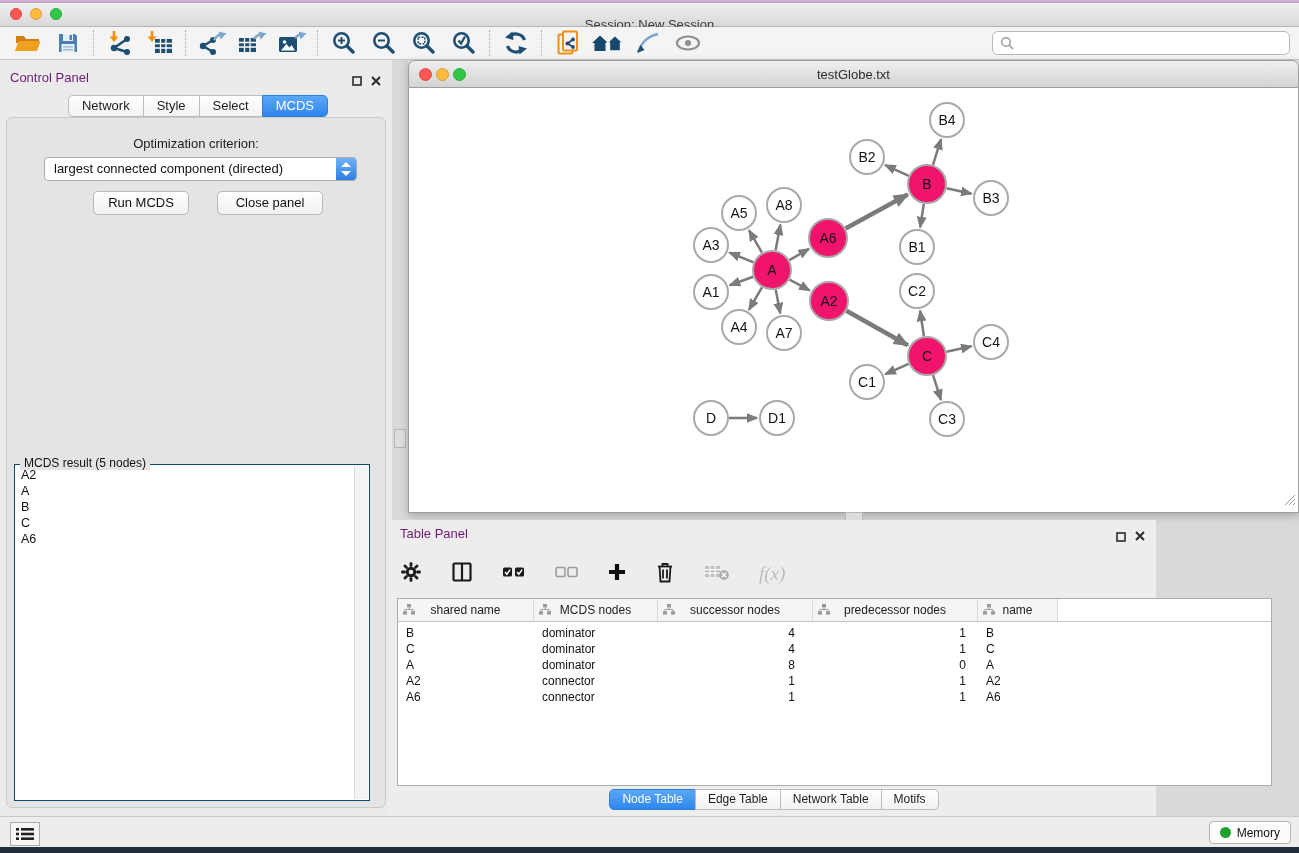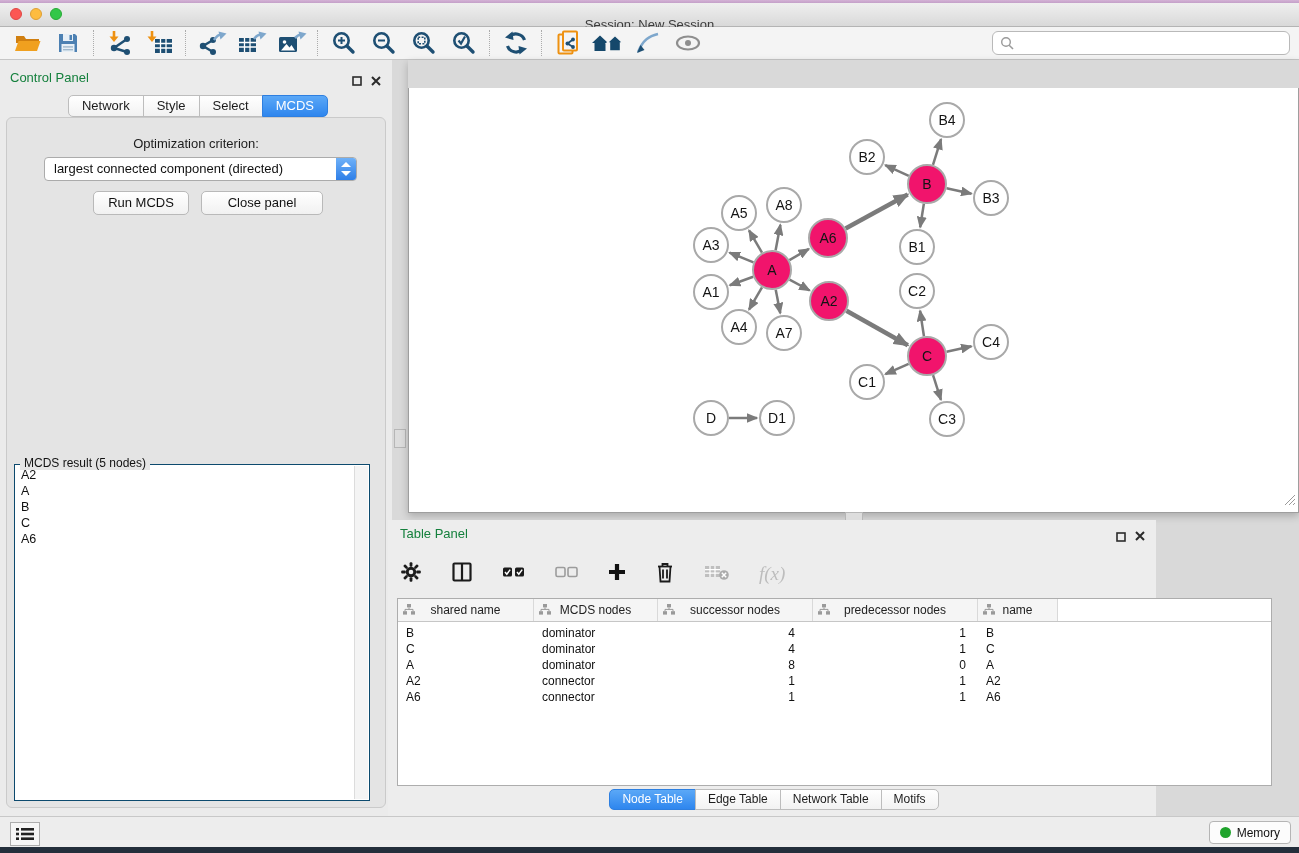--- a/index.html
+++ b/index.html
@@ -16,21 +16,21 @@
   .title-text{text-align:center;line-height:23px;font-size:13px;color:#3c3c3c;margin-top:10px;}
   
   .toolbar{position:absolute;left:0;top:27px;width:100%;height:33px;background:#F4F4F4;border-bottom:1px solid #C6C6C6;display:flex;align-items:center;padding-left:8px;box-sizing:border-box;}
   .tbtn{width:40px;height:30px;display:flex;align-items:center;justify-content:center;flex:0 0 auto;}
   .tsep{width:1px;height:26px;border-left:1px dotted #ACACAC;margin:0 5px;flex:0 0 auto;}
   .search{position:absolute;right:9px;top:4px;width:296px;height:22px;background:#fff;border:1px solid #B9B9B9;border-radius:6px;display:flex;align-items:center;}
   .search input{border:none;outline:none;background:transparent;flex:1;font-size:12px;font-family:"Liberation Sans",sans-serif;}
   .search svg{margin:0 4px 0 7px;}
   
   .control-panel{position:absolute;left:0;top:60px;width:392px;height:756px;background:#EBEBEB;}
-  .panel-title{position:absolute;left:10px;top:10px;font-size:13px;color:#15803d;}
+  .panel-title{position:absolute;left:10px;top:10px;font-size:13px;color:#701a75;}
   .win-ico{position:absolute;top:12px;cursor:default;}
   .cp-inner{position:absolute;left:6px;right:6px;top:57px;bottom:8px;background:#E4E4E4;border:1px solid #CACACA;border-radius:6px;}
   .seg-row{position:absolute;left:0;right:0;top:35px;display:flex;justify-content:center;z-index:2;}
   .seg-btn{font-size:13px;line-height:20px;padding:0 13px;background:linear-gradient(#FFFFFF,#F2F2F2);border:1px solid #BDBDBD;margin-left:-1px;color:#1c1c1c;}
   .seg-first{border-radius:5px 0 0 5px;margin-left:4px;}
   .seg-last{border-radius:0 5px 5px 0;}
   .seg-sel{background:linear-gradient(#5BA8F7,#2E86EE);border-color:#2E7FE0;color:#fff;}
   .seg-sm{font-size:12px;line-height:19px;padding:0 12px;}
   .opt-label{position:absolute;left:0;right:0;top:18px;text-align:center;font-size:13px;color:#1c1c1c;}
   .dropdown{position:absolute;left:37px;top:39px;width:313px;height:24px;background:#ffffff;border:1px solid #ABABAB;border-radius:4px;box-sizing:border-box;}
@@ -249,38 +249,46 @@
     <div class="cp-inner">
       <div class="opt-label">Optimization criterion:</div>
       <div class="dropdown">
         <div class="val">largest connected component (directed)</div>
         <div class="stepper">
             <div class="up"></div>
             <div class="dn"></div>
           </div>
       </div>
       <div class="cp-btn" style="left:86px;width:96px;">Run MCDS</div>
-      <div class="cp-btn" style="left:194px;width:122px;">Close panel</div>
+      <div class="cp-btn" style="left:210px;width:106px;">Close panel</div>
       <div class="result-box">
         <div class="result-legend">MCDS result (5 nodes)</div>
         <div class="result-list" id="result-list">
             <div class="result-item">A2</div>
             <div class="result-item">A</div>
             <div class="result-item">B</div>
             <div class="result-item">C</div>
             <div class="result-item">A6</div>
           </div>
         <div class="result-scroll"></div>
       </div>
     </div>
   </div>
 
   <div class="v-handle"></div>
 
   <div class="network-window">
+    <div class="nw-titlebar">
+      <div class="nw-lights">
+        <div class="light red"></div>
+        <div class="light yellow"></div>
+        <div class="light green"></div>
+      </div>
+      <div class="nw-title">testGlobe.txt</div>
+    </div>
     <div class="nw-canvas">
       <svg id="graph-svg" width="889" height="423" viewBox="0 0 889 423">
         <defs>
           <marker id="arw" markerUnits="userSpaceOnUse" markerWidth="12" markerHeight="10" refX="10.5" refY="5" orient="auto">
               <path d="M0 0 L12 5 L0 10 Z" fill="#7B7B7B"></path>
             </marker>
           <marker id="arwB" markerUnits="userSpaceOnUse" markerWidth="16" markerHeight="13" refX="14" refY="6.5" orient="auto">
               <path d="M0 0 L16 6.5 L0 13 Z" fill="#7B7B7B"></path>
             </marker>
         </defs>

